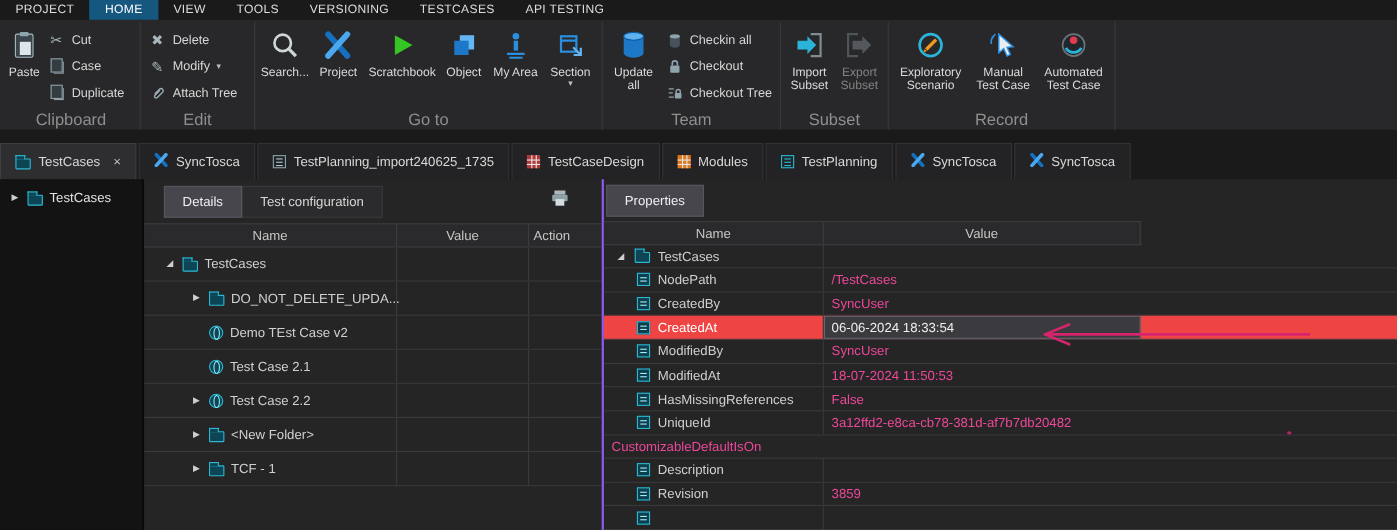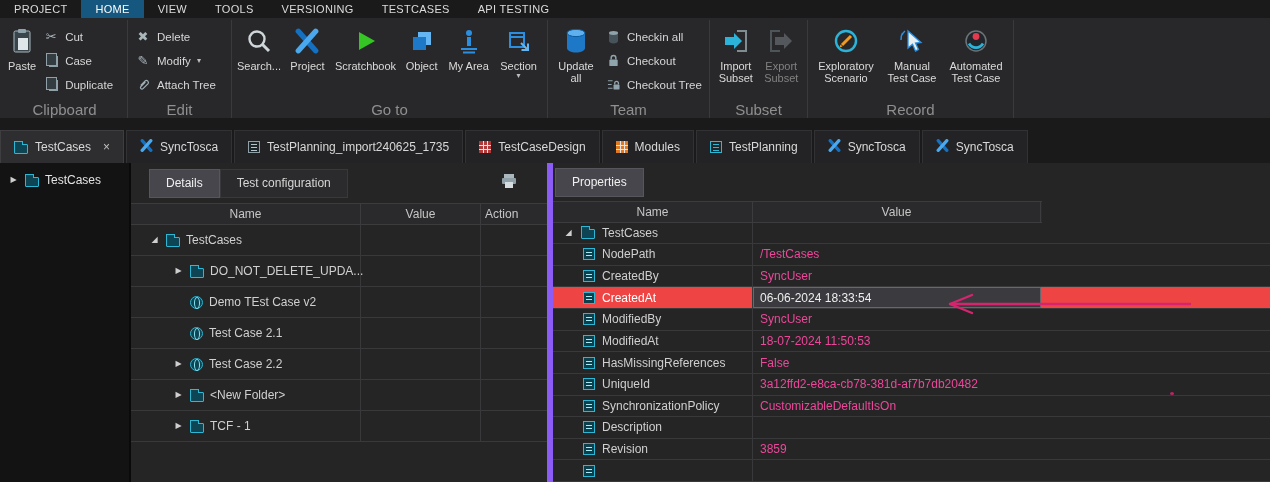--- a/index.html
+++ b/index.html
@@ -29,21 +29,21 @@
 .tabstrip{display:flex;align-items:flex-end;height:45px;background:#1a1a1b;gap:2px}
 .tab{display:flex;align-items:center;gap:7px;height:33px;padding:0 13px;background:#232325;
   border:1px solid #323234;border-bottom:none;font-size:12px;color:#d8d8d8;white-space:nowrap;cursor:default}
 .tab.active{background:#2e2e31;border-color:#3e3e41}
 .tab-close{margin-left:5px;color:#c0c0c0;font-size:12px}
 
 .content{display:flex;height:319px}
 .leftpanel{width:129px;background:#131313;padding:10px 0 0 8px;flex:none}
 .ltree{display:flex;align-items:center;gap:6px;font-size:12px;color:#e2e2e2}
 .midpanel{width:418px;background:#252526;border-left:2px solid #0a0a0a;display:flex;flex-direction:column;flex:none}
-.rightpanel{flex:1;background:#252526;border-left:6px solid #8b5cf6;display:flex;flex-direction:column;position:relative}
+.rightpanel{flex:1;background:#252526;border-left:2px solid #8b5cf6;display:flex;flex-direction:column;position:relative}
 .phead{height:40px;display:flex;align-items:center;padding-left:18px}
 .phead.tight{padding-left:2px}
 .ptab{height:29px;display:flex;align-items:center;padding:0 16px;font-size:12px;color:#d6d6d6;
   background:#2b2b2d;border:1px solid #39393c;cursor:default}
 .ptab.active{background:#46464c;border-color:#56565c;color:#f0f0f0}
 .print{margin-left:auto;margin-right:30px}
 
 .colhead{display:flex;height:22px;background:#2a2a2c;border-top:1px solid #3c3c3f;
   border-bottom:1px solid #3c3c3f;font-size:12px;color:#c6c6c6}
 .colhead>div{display:flex;align-items:center;justify-content:center;border-right:1px solid #3c3c3f}
@@ -539,24 +539,20 @@
         <div class="val">False</div>
       </div>
       <div class="rrow">
         <div class="name prop">
             <span class="iprop"></span>
             <span>UniqueId</span>
           </div>
         <div class="val">3a12ffd2-e8ca-cb78-381d-af7b7db20482</div>
       </div>
       <div class="rrow">
-        <div class="name prop">
-            <span class="iprop"></span>
-            <span>SynchronizationPolicy</span>
-          </div>
         <div class="val">CustomizableDefaultIsOn</div>
       </div>
       <div class="rrow">
         <div class="name prop">
             <span class="iprop"></span>
             <span>Description</span>
           </div>
         <div class="val"></div>
       </div>
       <div class="rrow">

